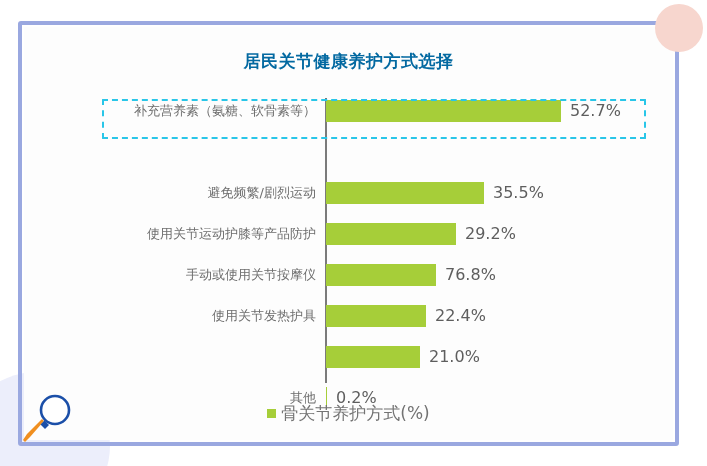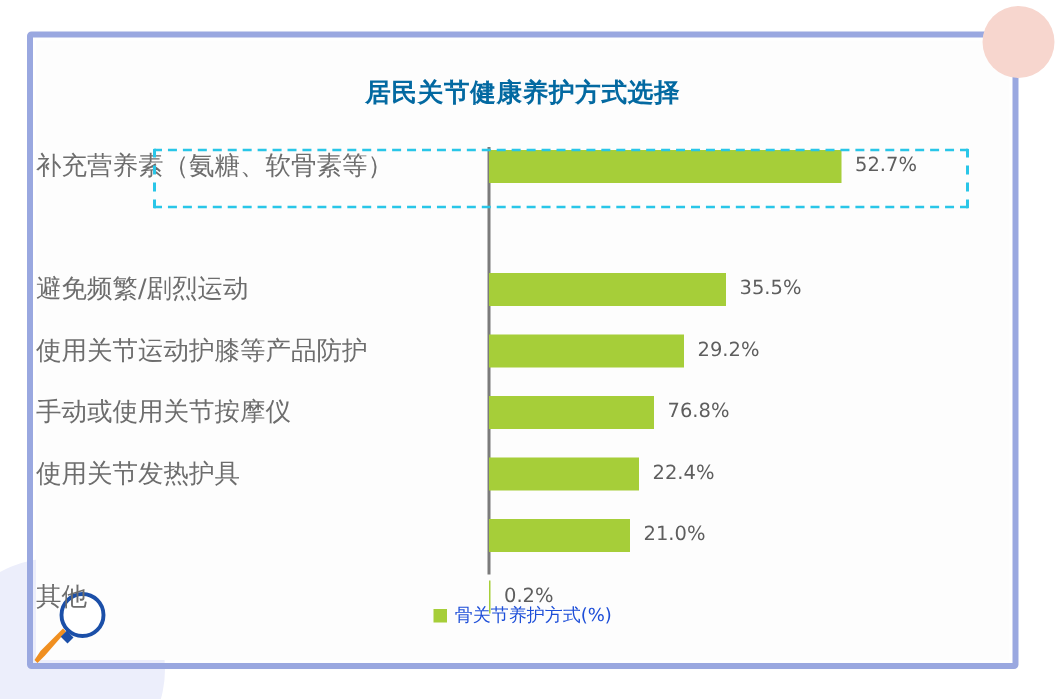--- a/index.html
+++ b/index.html
@@ -122,42 +122,42 @@
     width: 649px;
     height: 35px;
     display: flex;
     align-items: center;
   }
 
   .cat-label {
     position: absolute;
     left: 0;
     width: 292px;
-    text-align: left;
-    font-size: 17px;
+    text-align: right;
+    font-size: 13px;
     color: #6d6d6d;
     white-space: nowrap;
   }
 
   .bar-wrap {
     position: absolute;
     left: 302px;
     top: 0;
     height: 35px;
     display: flex;
     align-items: center;
   }
 
   .bar {
     height: 22px;
     background: #a6ce39;
   }
 
   .bar-value {
-    font-size: 13px;
+    font-size: 16px;
     color: #5e5e5e;
     margin-left: 9px;
     white-space: nowrap;
   }
 
   
   .highlight-box {
     position: absolute;
     left: 78px;
     top: 72px;
@@ -179,22 +179,22 @@
     align-items: center;
     justify-content: center;
   }
   .legend-swatch {
     width: 9px;
     height: 9px;
     background: #a6ce39;
     margin-right: 5px;
   }
   .legend-label {
-    font-size: 12px;
-    color: #1d4ed8;
+    font-size: 17px;
+    color: #737373;
     white-space: nowrap;
   }
 </style>
 </head>
 <body>
 
 <div id="canvas">
 
   <div class="blob-lavender"></div>
 

